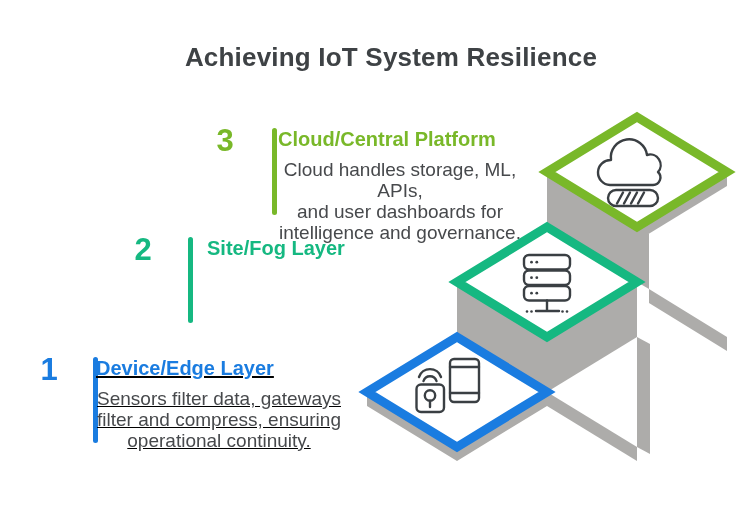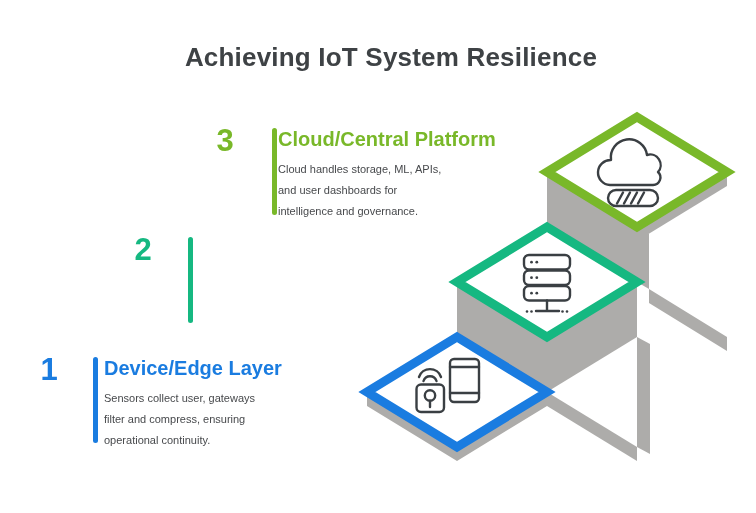--- a/index.html
+++ b/index.html
@@ -19,38 +19,39 @@
     font-size:31px;font-weight:700;line-height:1.1;
   }
   .step-bar{
     position:absolute;width:5px;border-radius:2.5px;
   }
   .step-text{position:absolute;top:0;}
   .step-heading{
     font-size:20px;font-weight:700;line-height:1.1;margin:0 0 9px 0;
   }
   .step-desc{
-    font-size:11px;line-height:21px;color:#47494c;margin:0;
+    font-size:19px;line-height:21px;color:#47494c;margin:0;
     white-space:pre-line;
+    text-align:center;
   }
   
   .step.s3{left:0;top:128px;}
   .s3 .step-number{left:205px;}
   .s3 .step-bar{left:272px;top:0;height:87px;}
   .s3 .step-text{left:278px;width:244px;}
   
   .step.s2{left:0;top:237px;}
   .s2 .step-number{left:123px;}
   .s2 .step-bar{left:188px;top:0;height:86px;}
   .s2 .step-text{left:207px;width:258px;}
   
   .step.s1{left:0;top:357px;}
   .s1 .step-number{left:29px;}
   .s1 .step-bar{left:93px;top:0;height:86px;}
-  .s1 .step-text{left:104px;width:246px;}
+  .s1 .step-text{left:96px;width:246px;text-decoration:underline;}
   
   .c-green{color:#79b829;} .bg-green{background:#79b829;}
   .c-teal{color:#15b881;}  .bg-teal{background:#15b881;}
   .c-blue{color:#1a7ce0;}  .bg-blue{background:#1a7ce0;}
   .stairs{position:absolute;left:0;top:0;}
 </style>
 </head>
 <body>
 
 <div class="page-title">Achieving IoT System Resilience</div>
@@ -63,29 +64,30 @@
     <p class="step-desc">Cloud handles storage, ML, APIs,
 and user dashboards for
 intelligence and governance.</p>
   </div>
 </div>
 
 <div class="step s2">
   <div class="step-number c-teal">2</div>
   <div class="step-bar bg-teal"></div>
   <div class="step-text">
+    <p class="step-heading c-teal">Site/Fog Layer</p>
   </div>
 </div>
 
 <div class="step s1">
   <div class="step-number c-blue">1</div>
   <div class="step-bar bg-blue"></div>
   <div class="step-text">
     <p class="step-heading c-blue">Device/Edge Layer</p>
-    <p class="step-desc">Sensors collect user, gateways
+    <p class="step-desc">Sensors filter data, gateways
 filter and compress, ensuring
 operational continuity.</p>
   </div>
 </div>
 
 <svg class="stairs" width="756" height="513" viewBox="0 0 756 513">
 
   <g fill="#adacaa" stroke="none">
     <polygon points="637,227 727,172 727,186 637,241"></polygon>
     <polygon points="547,172 637,227 637,282 547,227"></polygon>

